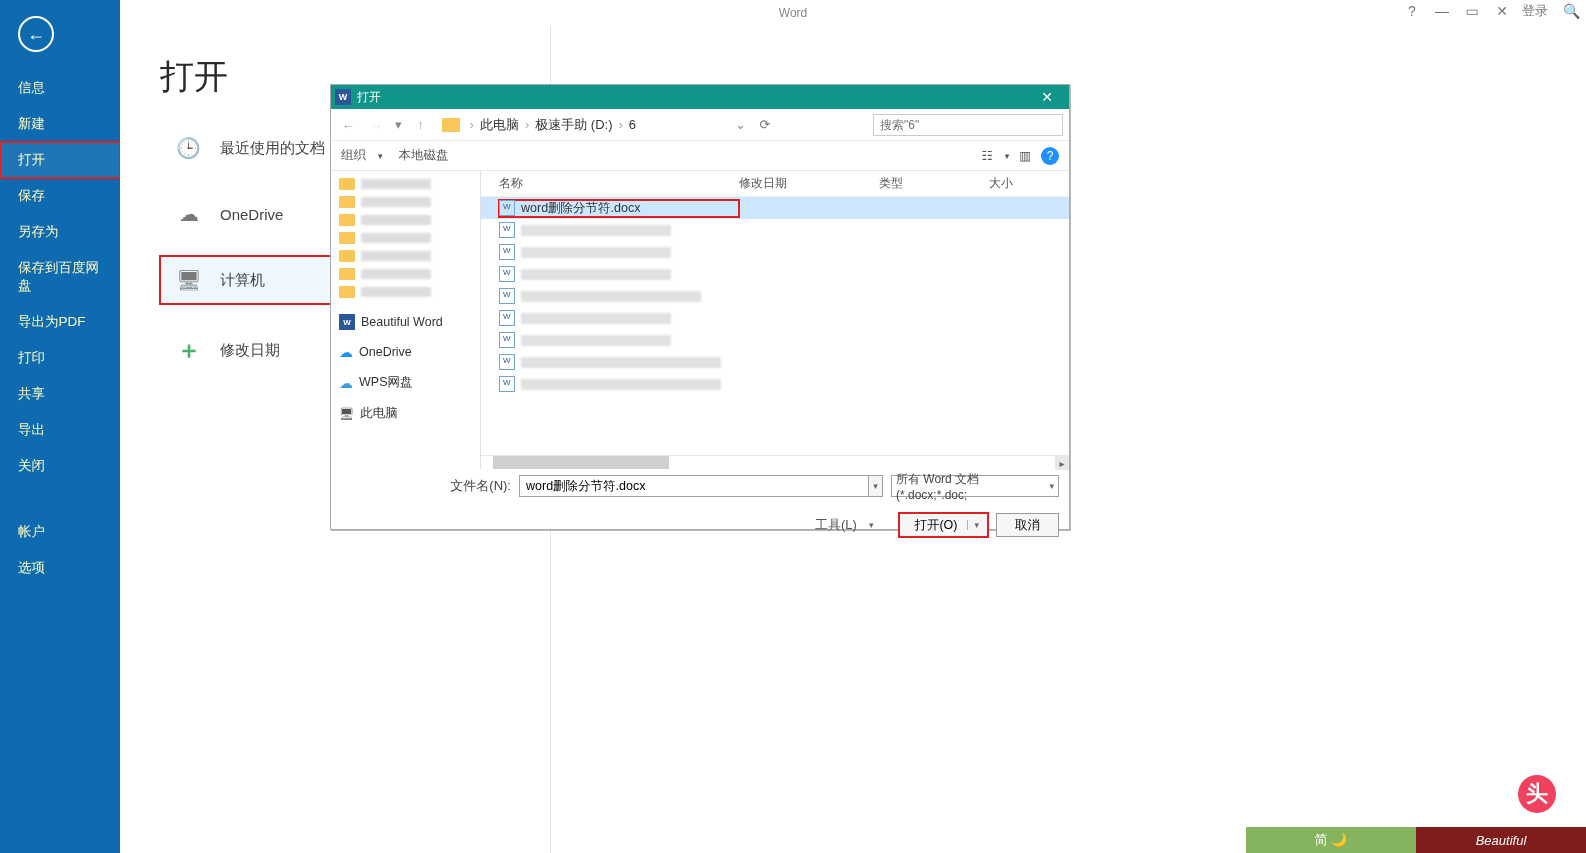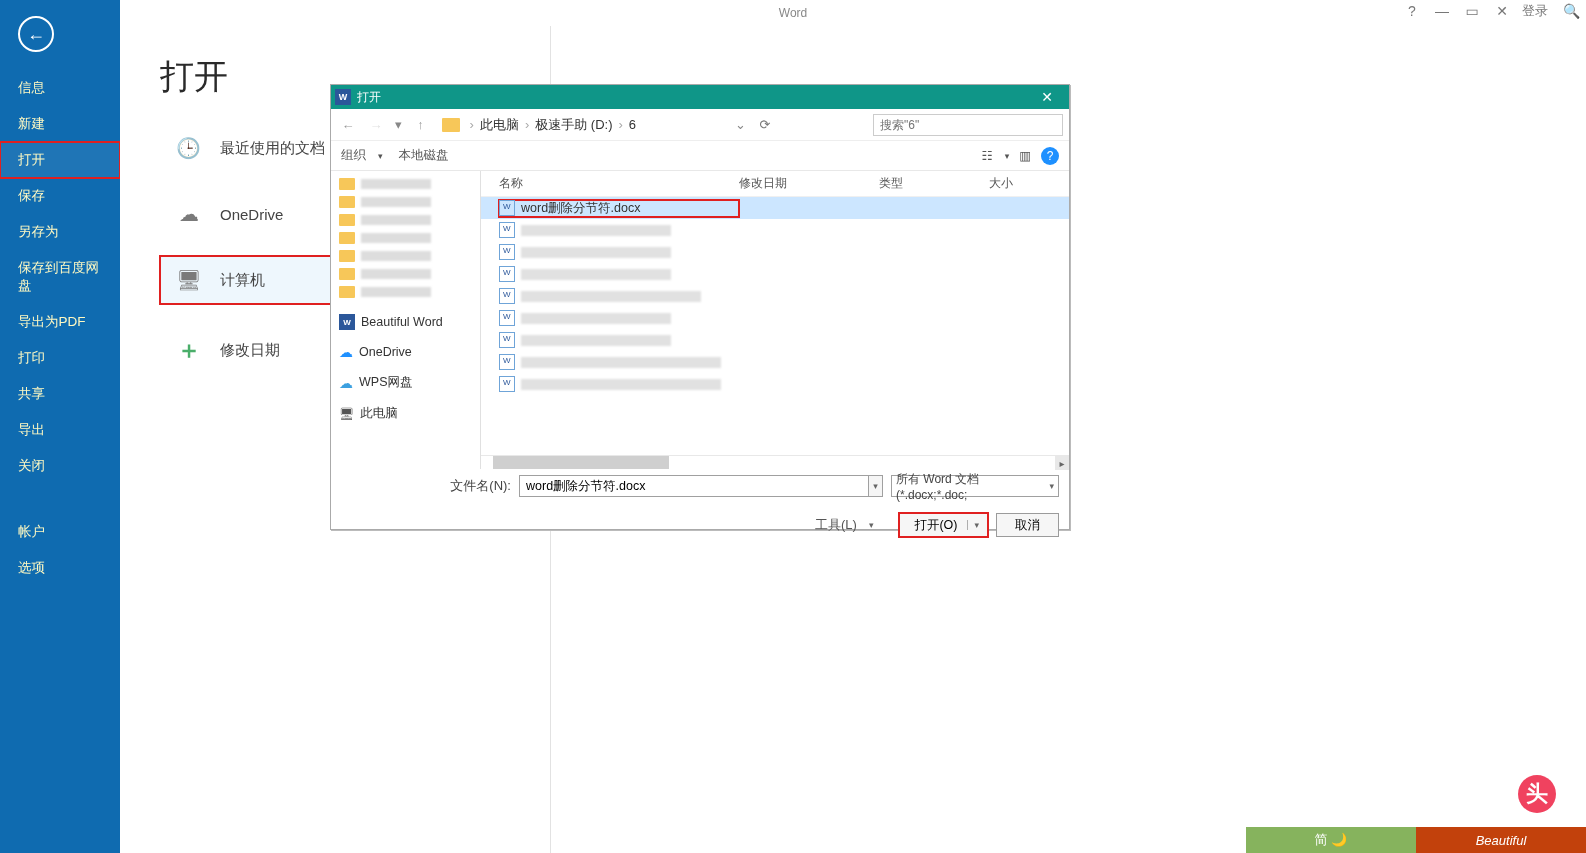--- a/index.html
+++ b/index.html
@@ -94,21 +94,21 @@
 .btn { height:24px; border:1px solid #9b9b9b; background:#f6f6f6; padding: 0 18px; font-size:12.5px; display:flex; align-items:center; cursor:pointer; }
 .btn.open { outline: 2px solid #e02020; outline-offset: -1px; padding: 0 8px 0 14px; }
 .btn.open .dd2 { border-left:1px solid #aeaeae; margin-left:10px; padding-left:6px; font-size:9px; color:#666; }
 
 
 .watermark { position:absolute; right:30px; bottom:40px; display:flex; align-items:center; gap:10px; font-size:36px; font-weight:700; color:#888; font-style: italic; opacity:.85; }
 .watermark .circle { width:38px; height:38px; border-radius:50%; background:#e24; color:#fff; font-size:22px; display:flex; align-items:center; justify-content:center; font-style: normal; }
 .bottom-strip { position:absolute; right:0; bottom:0; display:flex; height:26px; }
 .bottom-strip .pill { width:170px; display:flex; align-items:center; justify-content:center; font-size:13px; color:#fff; }
 .bottom-strip .p1 { background:#86b35d; }
-.bottom-strip .p2 { background:#c2410c; font-style:italic; }
+.bottom-strip .p2 { background:#7f1d1d; font-style:italic; }
 </style>
 </head>
 <body>
 
 <div class="titlebar">
   <span class="title">Word</span>
   <div class="win-controls">
     <span class="wc-btn">?</span>
     <span class="wc-btn">—</span>
     <span class="wc-btn">▭</span>

